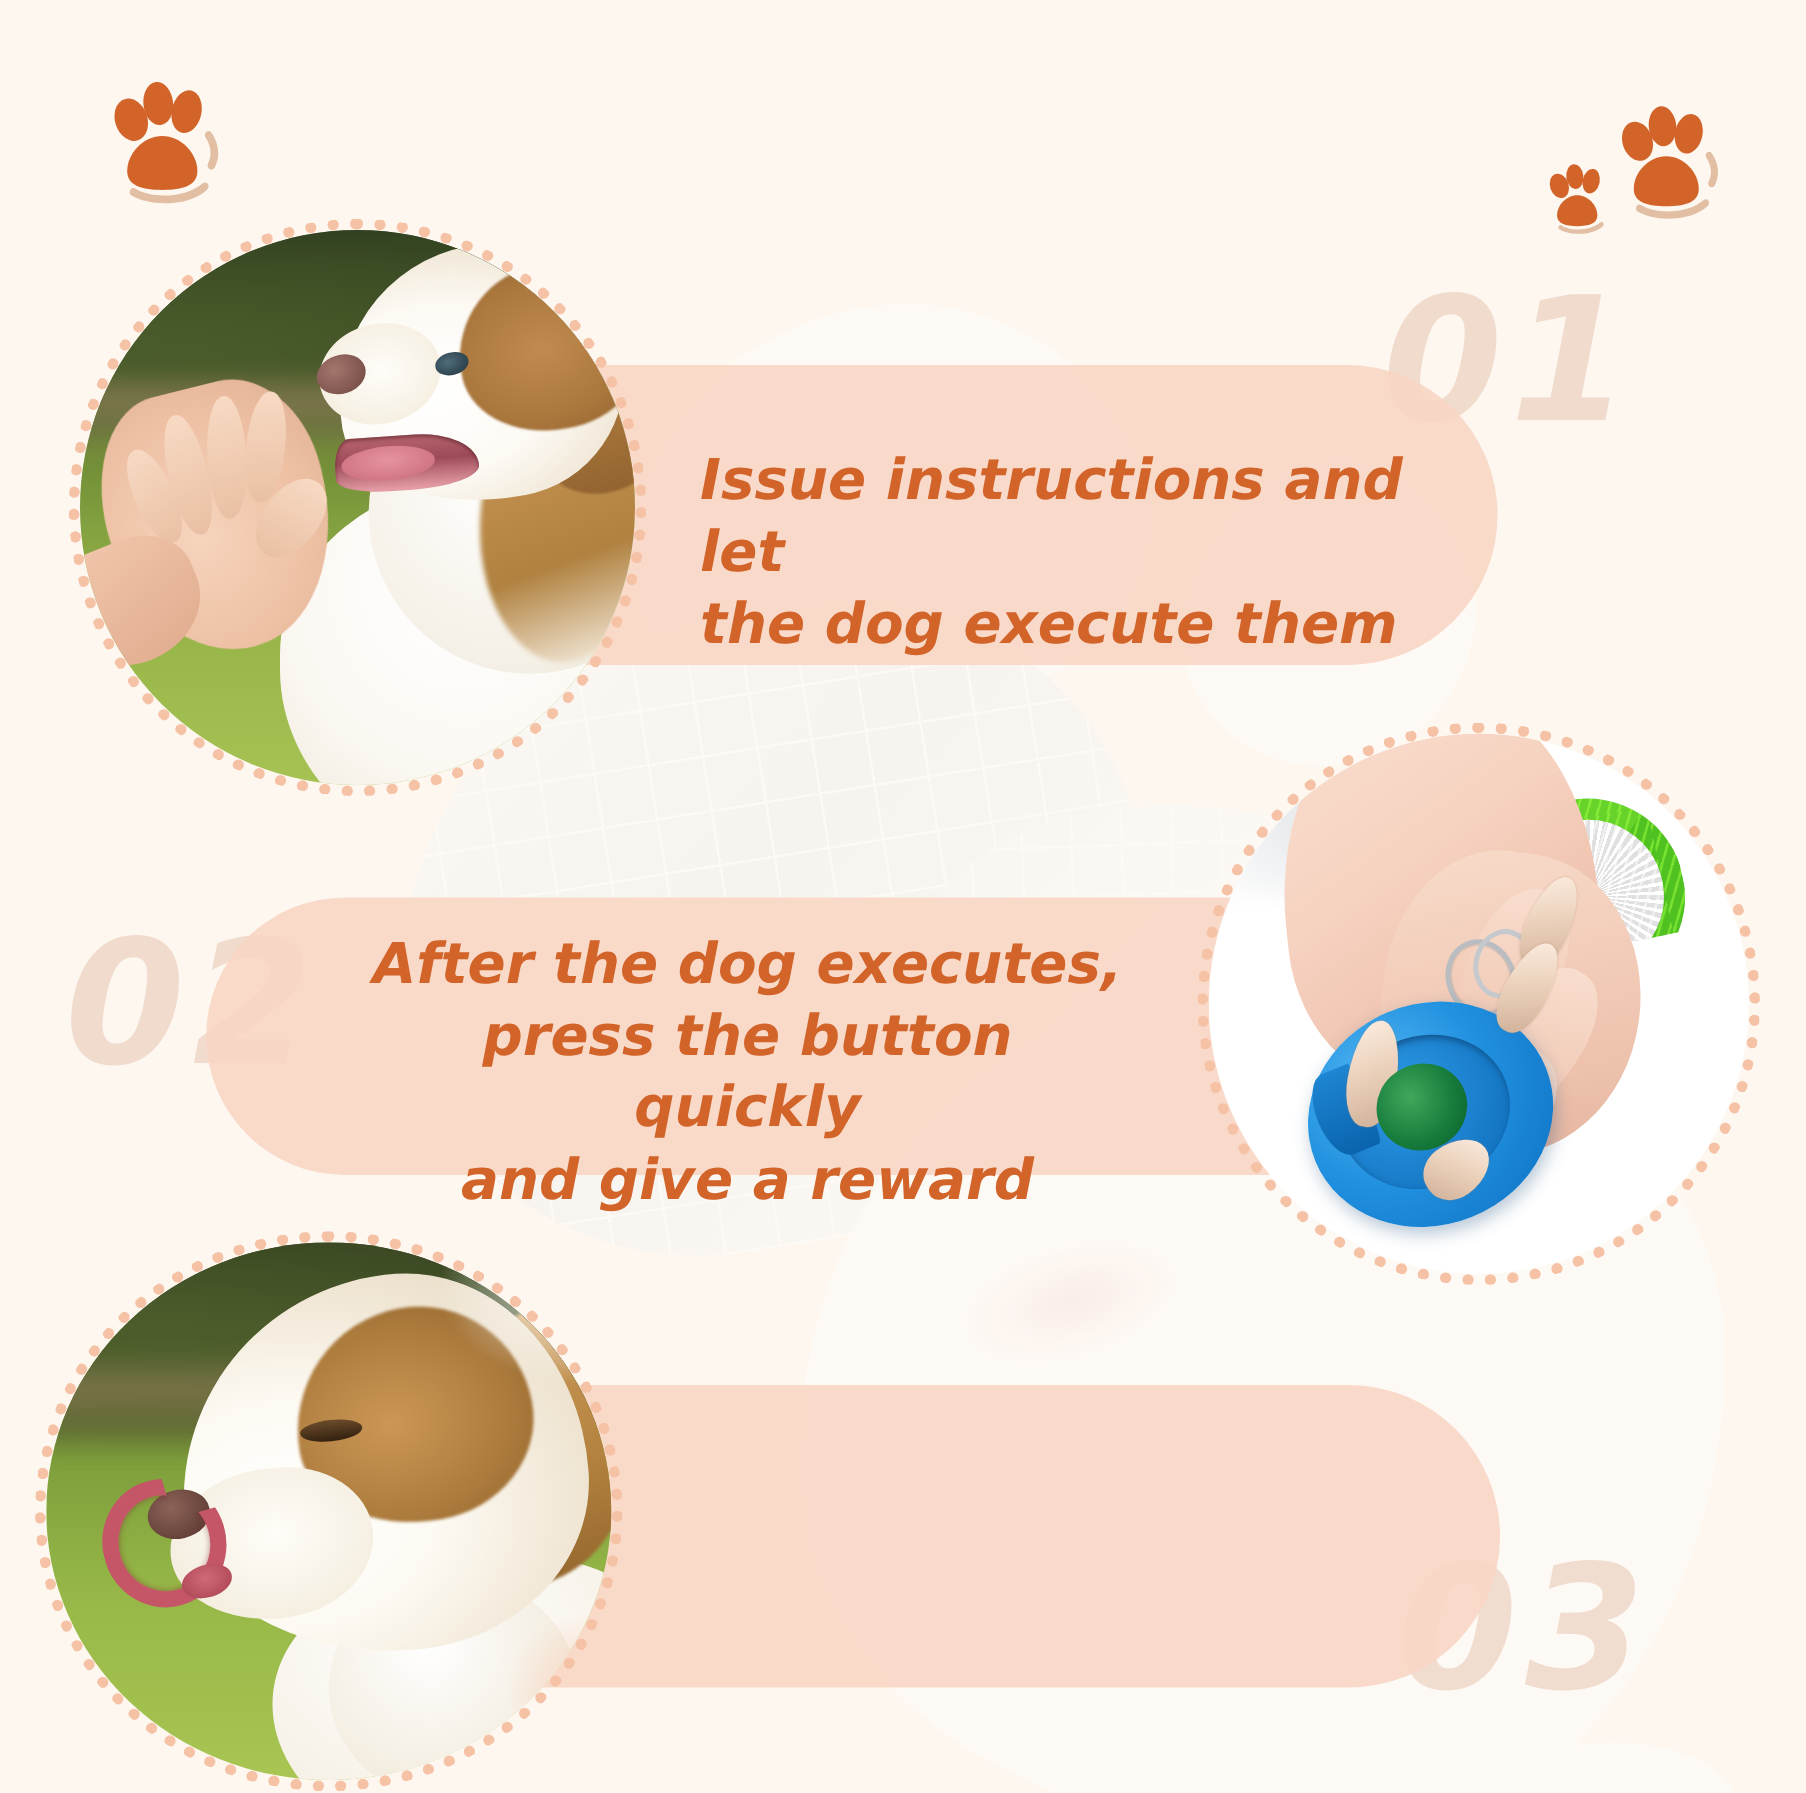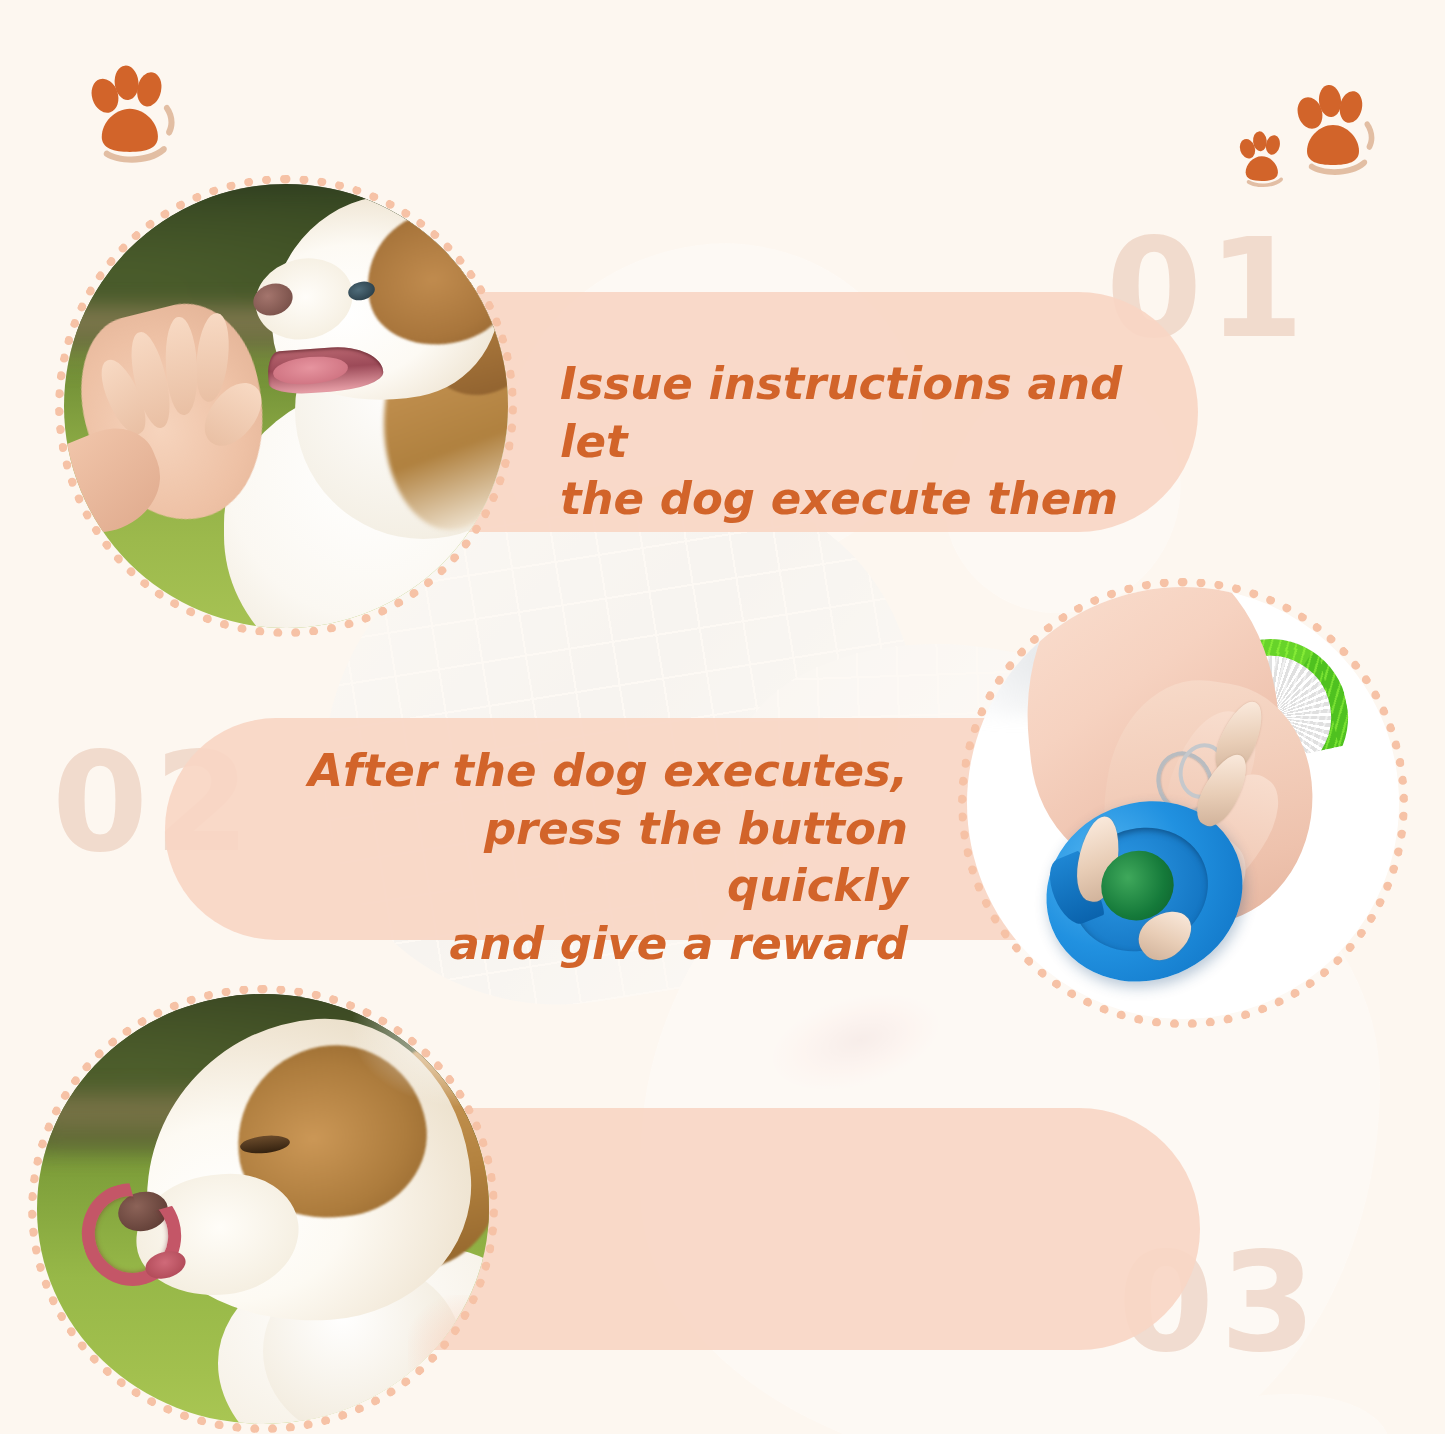--- a/index.html
+++ b/index.html
@@ -119,28 +119,28 @@
 
   .bar-text {
     position:absolute;
     color:#d2642a;
     font-family:"DejaVu Sans", sans-serif;
     font-weight:bold; font-style:italic;
     font-size:45px; line-height:1.28;
     white-space:pre-line;
   }
   .bar-text-1 { left:560px; top:355px; width:620px; text-align:left; }
-  .bar-text-2 { left:288px; top:742px; width:620px; text-align:right; }
+  .bar-text-2 { left:288px; top:742px; width:620px; text-align:center; }
   .bar-text-3 { left:562px; top:1152px; width:630px; text-align:left; }
 
   
   .stepnum {
     position:absolute;
     font-family:"DejaVu Sans", sans-serif;
-    font-weight:bold; 
+    font-weight:bold; font-style:italic;
     font-size:138px;
     color:rgba(208,140,104,.26);
     letter-spacing:6px;
     user-select:none;
   }
   .num1 { left:1106px; top:208px; }
   .num2 { left:52px;   top:722px; }
   .num3 { left:1118px; top:1222px; }
 
   

